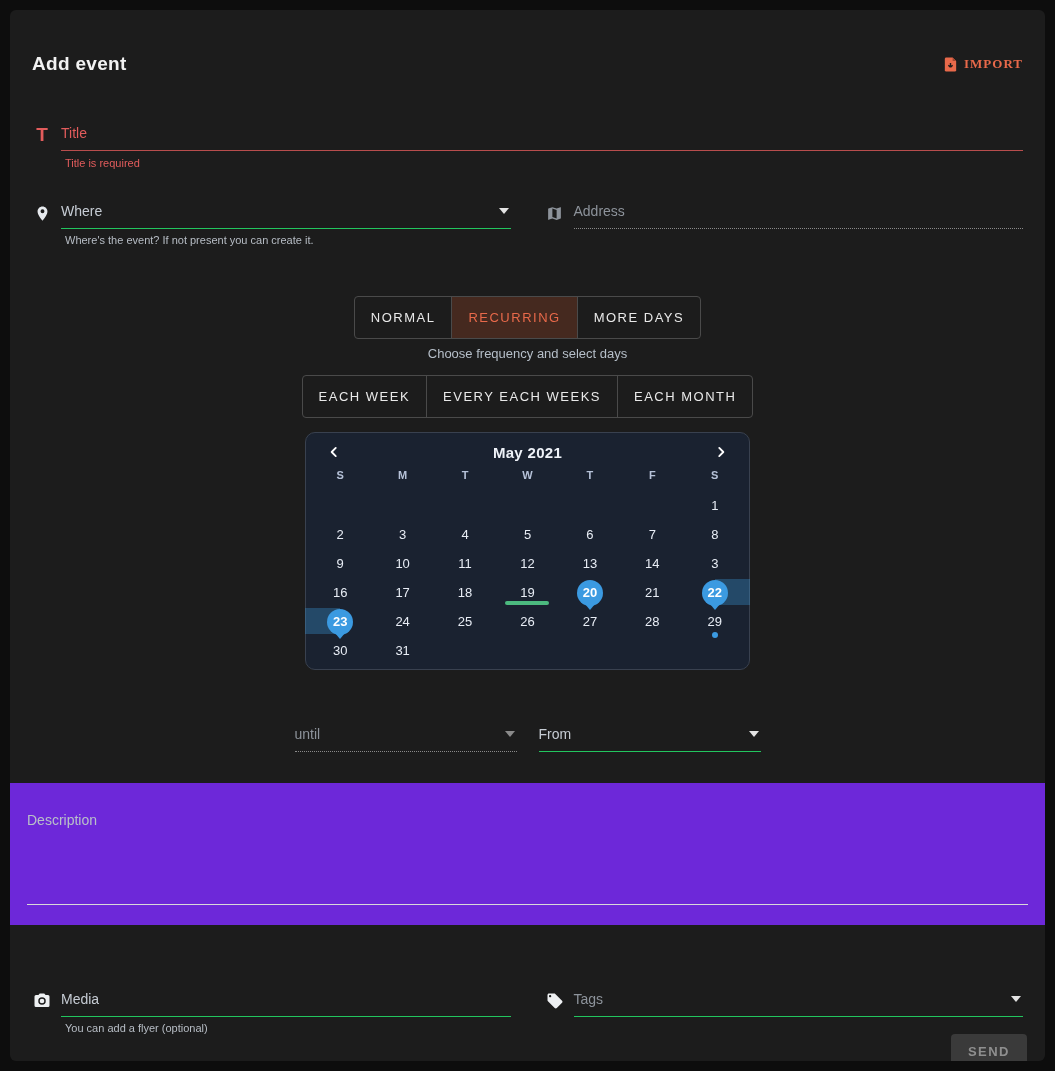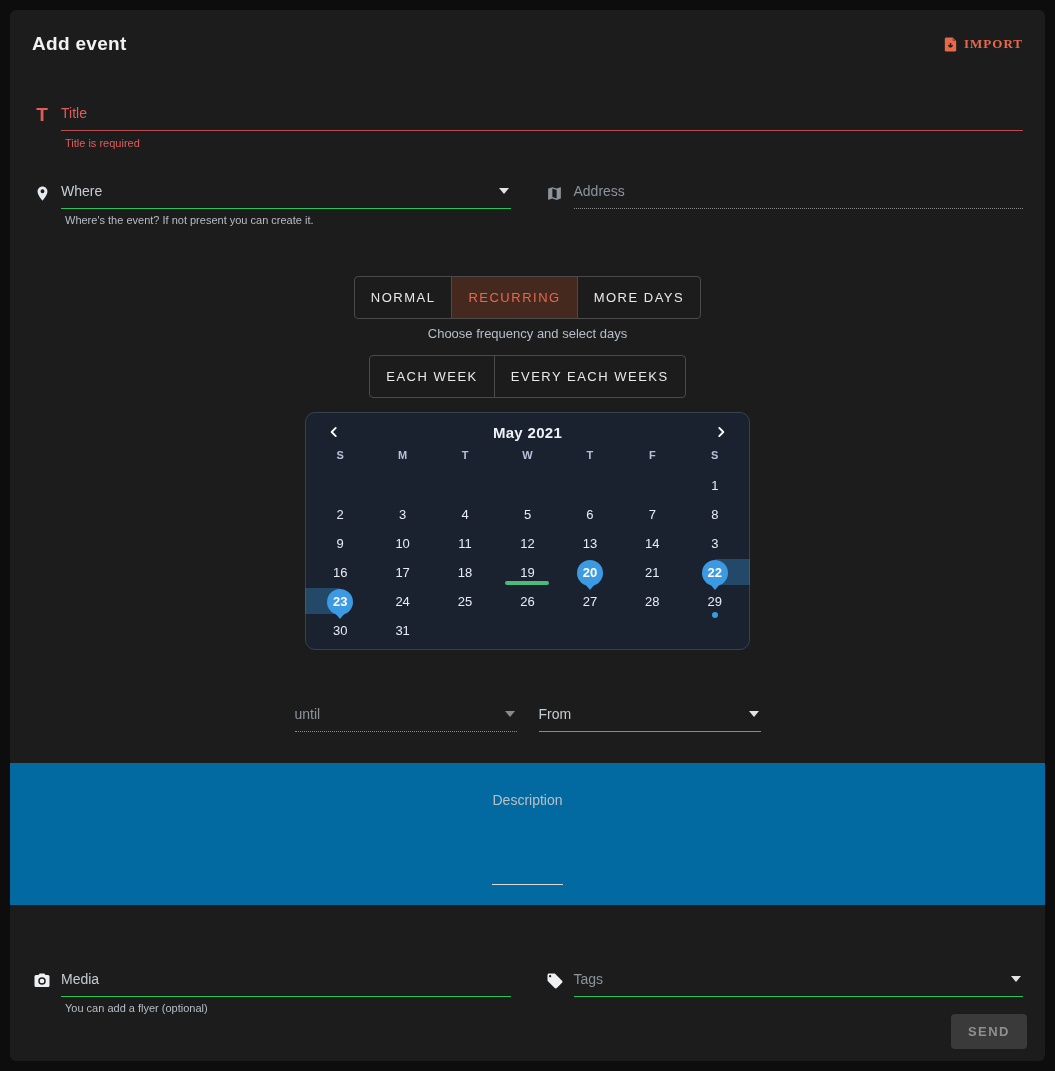--- a/index.html
+++ b/index.html
@@ -10,21 +10,21 @@
   *{box-sizing:border-box; margin:0; padding:0;}
   body{
     width:1055px; height:1071px; background:#0d0d0d;
     font-family:"Liberation Sans", sans-serif; overflow:hidden;
   }
   .card{
     width:1035px; height:1051px; margin:10px; background:#1c1c1c;
     border-radius:6px; overflow:hidden; display:flex; flex-direction:column;
   }
   
-  .sec-top{height:753px; padding:23px 18px 0 18px; flex:none;}
+  .sec-top{height:753px; padding:23px 18px 0 18px; flex:none;margin-top:20px;}
   .hdr{display:flex; justify-content:space-between; align-items:center; padding:0 4px;}
   .hdr h1{font-size:19px; font-weight:bold; color:#f2f2f2; letter-spacing:.3px;}
   .import{display:flex; align-items:center; gap:5px; background:none; border:none;
     color:var(--accent); font-family:Liberation Serif, serif; font-size:13px; font-weight:bold;
     letter-spacing:1px; cursor:pointer;}
   .field{display:flex; align-items:flex-end; gap:9px; padding:0 4px;}
   .field .icon{flex:none; margin-bottom:7px; width:20px; display:flex; justify-content:center;}
   .line{flex:1; display:flex; justify-content:space-between; align-items:center;
     padding-bottom:9px; min-height:24px;}
   .line.solid{border-bottom:1px solid #22c55e;}
@@ -77,22 +77,22 @@
   .cell.band-l::before{content:''; position:absolute; top:1px; bottom:2px; left:-4px; right:50%;
     background:var(--band);}
   .cell.green-u::after{content:''; position:absolute; bottom:2px; left:50%;
     transform:translateX(-50%); width:44px; height:4px; border-radius:2px; background:var(--green);}
   .cell.dot::after{content:''; position:absolute; bottom:-2px; left:50%;
     transform:translateX(-50%); width:6px; height:6px; border-radius:50%; background:var(--sel-blue);}
   
   .fu-row{display:flex; gap:22px; width:466px; margin:56px auto 0;}
   .fu-row .line{flex:1;}
   
-  .sec-desc{height:142px; background:#0369a1; padding:28px 17px 20px; flex:none;
-    display:flex; flex-direction:column;align-items:center;}
+  .sec-desc{height:142px; background:#6d28d9; padding:28px 17px 20px; flex:none;
+    display:flex; flex-direction:column;}
   .desc-inner{flex:1; border-bottom:1px solid #d9d9d9;}
   .desc-ph{font-size:14px; color:#b9c0c8;}
   
   .sec-bottom{flex:1; padding:32px 18px 26px; display:flex; flex-direction:column;}
   .send{margin-top:auto; align-self:flex-end; background:#3a3a3a; color:#8f8f8f;
     border:none; border-radius:4px; padding:10px 17px; font-family:inherit; font-size:13px;
     font-weight:bold; letter-spacing:1.5px; cursor:pointer;}
   svg{display:block;}
 </style>
 </head>
@@ -152,20 +152,21 @@
 
     <div class="btn-group mode" id="mode-tabs">
         <button class="gbtn">NORMAL</button>
         <button class="gbtn active">RECURRING</button>
         <button class="gbtn">MORE DAYS</button>
       </div>
     <div class="caption">Choose frequency and select days</div>
     <div class="btn-group freq" id="freq-tabs">
         <button class="gbtn">EACH WEEK</button>
         <button class="gbtn">EVERY EACH WEEKS</button>
+        <button class="gbtn">EACH MONTH</button>
       </div>
 
     <div class="cal">
       <div class="cal-hdr">
         <button class="cal-nav">
           <svg width="14" height="14" viewBox="0 0 24 24" fill="none" stroke="#fff" stroke-width="3.2" stroke-linecap="round" stroke-linejoin="round">
               <polyline points="15 19 8 12 15 5"></polyline>
             </svg>
         </button>
         <div class="cal-title">May 2021</div>

